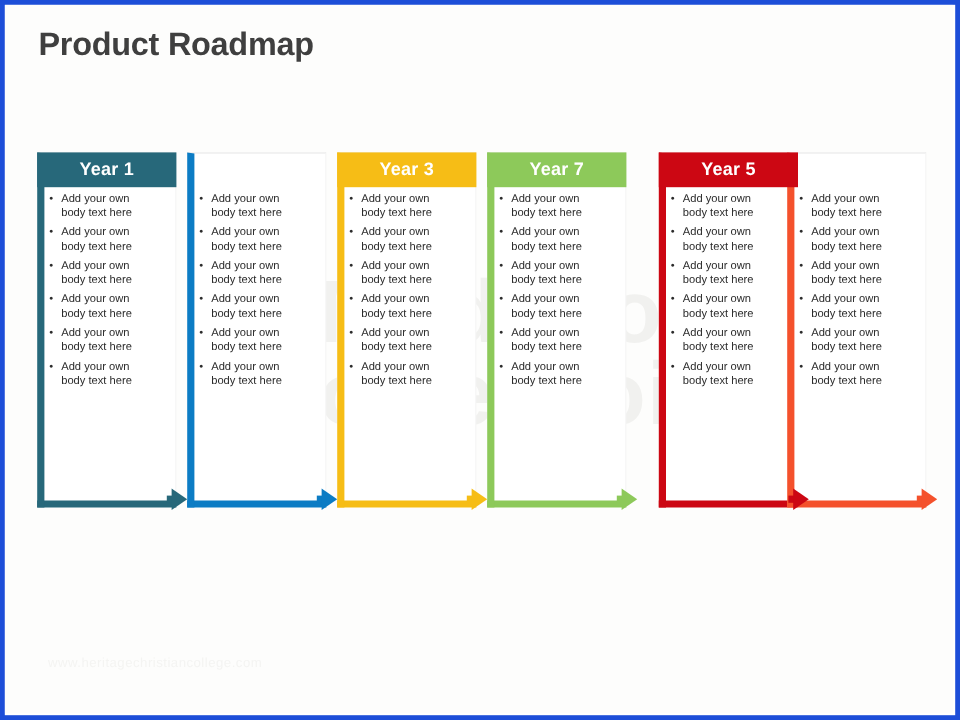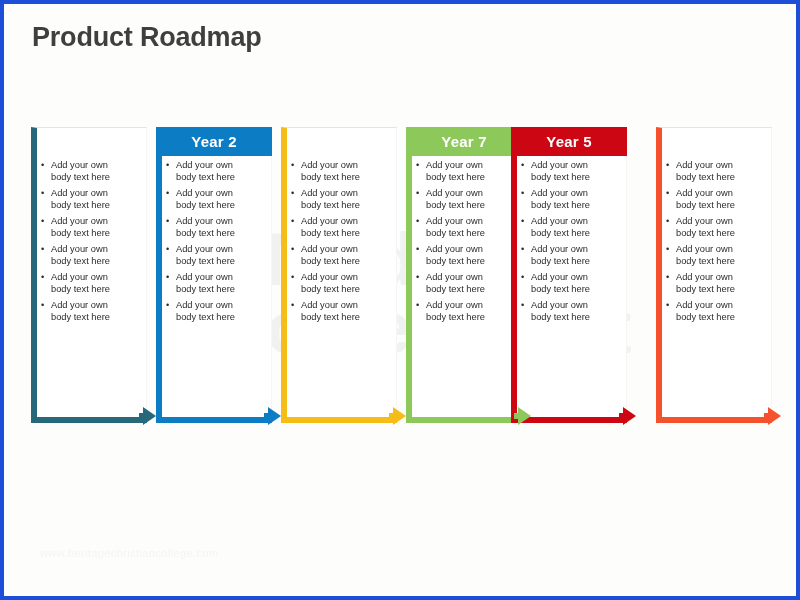--- a/index.html
+++ b/index.html
@@ -185,47 +185,48 @@
     <div class="wm-center">
       <div>Made for</div>
       <div>PowerPoint</div>
     </div>
 
     <div class="wm-bottom">www.heritagechristiancollege.com</div>
 
     <div id="roadmap">
         <div class="col" style="left: 0px; color: rgb(39, 104, 122);">
           <div class="col-frame"></div>
+          <div class="col-header" style="background: rgb(39, 104, 122);">Year 1</div>
           <div class="col-body">
             <div class="bullet"><span class="dot">•</span><span>Add your own</span><span class="l2">body text here</span></div>
             <div class="bullet"><span class="dot">•</span><span>Add your own</span><span class="l2">body text here</span></div>
             <div class="bullet"><span class="dot">•</span><span>Add your own</span><span class="l2">body text here</span></div>
             <div class="bullet"><span class="dot">•</span><span>Add your own</span><span class="l2">body text here</span></div>
             <div class="bullet"><span class="dot">•</span><span>Add your own</span><span class="l2">body text here</span></div>
             <div class="bullet"><span class="dot">•</span><span>Add your own</span><span class="l2">body text here</span></div>
           </div>
           <div class="arrow-shaft"></div>
           <div class="arrow-head"></div>
         </div>
         <div class="col" style="left: 125px; color: rgb(12, 124, 196);">
           <div class="col-frame"></div>
-          <div class="col-header" style="background: rgb(12, 124, 196);">Year 2</div>
           <div class="col-body">
             <div class="bullet"><span class="dot">•</span><span>Add your own</span><span class="l2">body text here</span></div>
             <div class="bullet"><span class="dot">•</span><span>Add your own</span><span class="l2">body text here</span></div>
             <div class="bullet"><span class="dot">•</span><span>Add your own</span><span class="l2">body text here</span></div>
             <div class="bullet"><span class="dot">•</span><span>Add your own</span><span class="l2">body text here</span></div>
             <div class="bullet"><span class="dot">•</span><span>Add your own</span><span class="l2">body text here</span></div>
             <div class="bullet"><span class="dot">•</span><span>Add your own</span><span class="l2">body text here</span></div>
           </div>
           <div class="arrow-shaft"></div>
           <div class="arrow-head"></div>
         </div>
         <div class="col" style="left: 250px; color: rgb(246, 189, 22);">
           <div class="col-frame"></div>
+          <div class="col-header" style="background: rgb(246, 189, 22);">Year 3</div>
           <div class="col-body">
             <div class="bullet"><span class="dot">•</span><span>Add your own</span><span class="l2">body text here</span></div>
             <div class="bullet"><span class="dot">•</span><span>Add your own</span><span class="l2">body text here</span></div>
             <div class="bullet"><span class="dot">•</span><span>Add your own</span><span class="l2">body text here</span></div>
             <div class="bullet"><span class="dot">•</span><span>Add your own</span><span class="l2">body text here</span></div>
             <div class="bullet"><span class="dot">•</span><span>Add your own</span><span class="l2">body text here</span></div>
             <div class="bullet"><span class="dot">•</span><span>Add your own</span><span class="l2">body text here</span></div>
           </div>
           <div class="arrow-shaft"></div>
           <div class="arrow-head"></div>
@@ -237,21 +238,21 @@
             <div class="bullet"><span class="dot">•</span><span>Add your own</span><span class="l2">body text here</span></div>
             <div class="bullet"><span class="dot">•</span><span>Add your own</span><span class="l2">body text here</span></div>
             <div class="bullet"><span class="dot">•</span><span>Add your own</span><span class="l2">body text here</span></div>
             <div class="bullet"><span class="dot">•</span><span>Add your own</span><span class="l2">body text here</span></div>
             <div class="bullet"><span class="dot">•</span><span>Add your own</span><span class="l2">body text here</span></div>
             <div class="bullet"><span class="dot">•</span><span>Add your own</span><span class="l2">body text here</span></div>
           </div>
           <div class="arrow-shaft"></div>
           <div class="arrow-head"></div>
         </div>
-        <div class="col" style="left: 480px; color: rgb(204, 7, 19); padding-left: 44px;">
+        <div class="col" style="left: 518px; color: rgb(204, 7, 19); padding-left: 44px;">
           <div class="col-frame"></div>
           <div class="col-header" style="background: rgb(204, 7, 19);">Year 5</div>
           <div class="col-body">
             <div class="bullet"><span class="dot">•</span><span>Add your own</span><span class="l2">body text here</span></div>
             <div class="bullet"><span class="dot">•</span><span>Add your own</span><span class="l2">body text here</span></div>
             <div class="bullet"><span class="dot">•</span><span>Add your own</span><span class="l2">body text here</span></div>
             <div class="bullet"><span class="dot">•</span><span>Add your own</span><span class="l2">body text here</span></div>
             <div class="bullet"><span class="dot">•</span><span>Add your own</span><span class="l2">body text here</span></div>
             <div class="bullet"><span class="dot">•</span><span>Add your own</span><span class="l2">body text here</span></div>
           </div>

